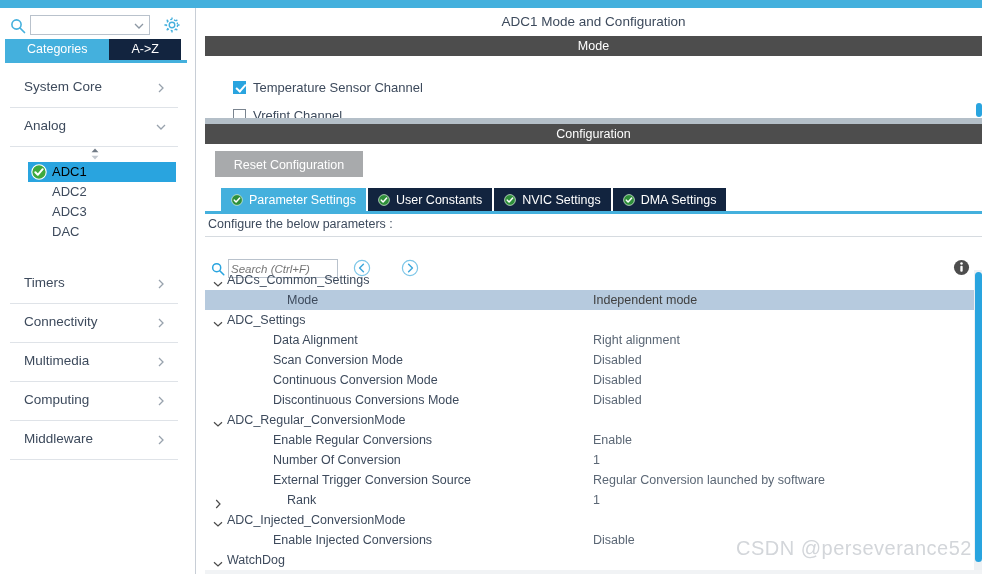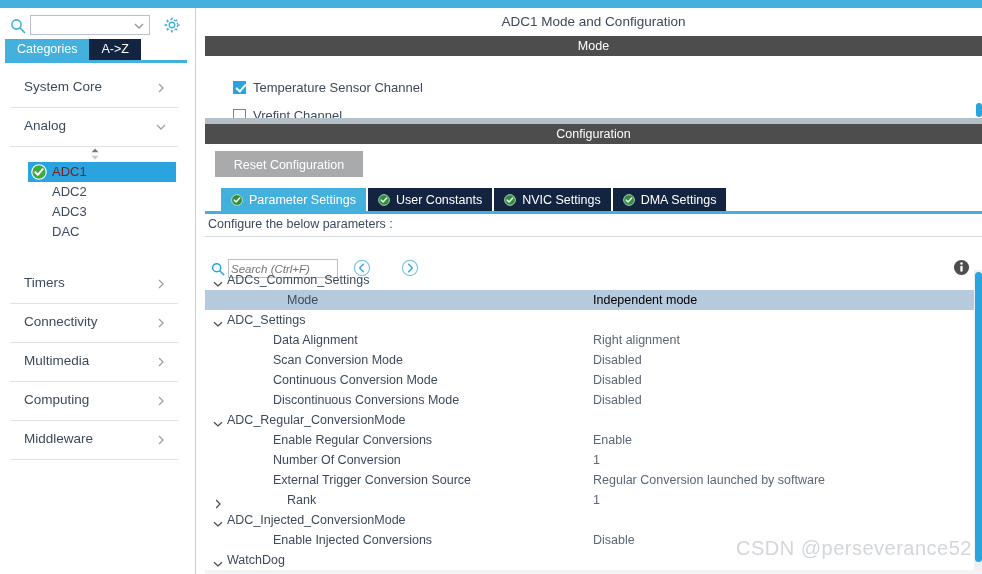--- a/index.html
+++ b/index.html
@@ -89,21 +89,21 @@
   
   #cat-tabs {
     position: absolute;
     top: 31px; left: 5px;
     height: 22px;
     display: flex;
   }
   .cat-tab {
     height: 21px;
     line-height: 21px;
-    padding: 0 12px;
+    padding: 0 22px;
     font-size: 12.5px;
     color: #ffffff;
     cursor: default;
     user-select: none;
     white-space: nowrap;
   }
   .cat-tab.sel { background: #44b0dd; }
   .cat-tab.unsel { background: #12243f; }
   #cat-tabs-underline {
     position: absolute;
@@ -155,21 +155,21 @@
     height: 20px;
     line-height: 20px;
     font-size: 13px;
     color: #3d4a5c;
     padding-left: 52px;
     white-space: nowrap;
     box-sizing: border-box;
   }
   .periph-item.selected {
     background: #29a4df;
-    color: #7f1d1d;
+    color: #000000;
     margin: 0 12px 0 28px;
     padding-left: 24px;
     width: 148px;
   }
   .periph-check {
     position: absolute;
     left: 3px; top: 2px;
     width: 16px; height: 16px;
   }
 
@@ -409,21 +409,21 @@
   }
   .pname.lvl0 { left: 22px; }
   .pname.lvl1 { left: 68px; }
   .pname.lvl2 { left: 82px; }
   .pval {
     position: absolute;
     left: 388px; top: 0;
     color: #5b6775;
     white-space: nowrap;
   }
-  .prow.highlight .pval { color: #000000; text-align: right; }
+  .prow.highlight .pval { color: #404040; text-align: right; }
 
   
   #tree-scroll-track {
     position: absolute;
     left: 769px; top: 126px;
     width: 8px; height: 304px;
     background: #eef1f4;
   }
   #tree-scroll-thumb {
     position: absolute;

